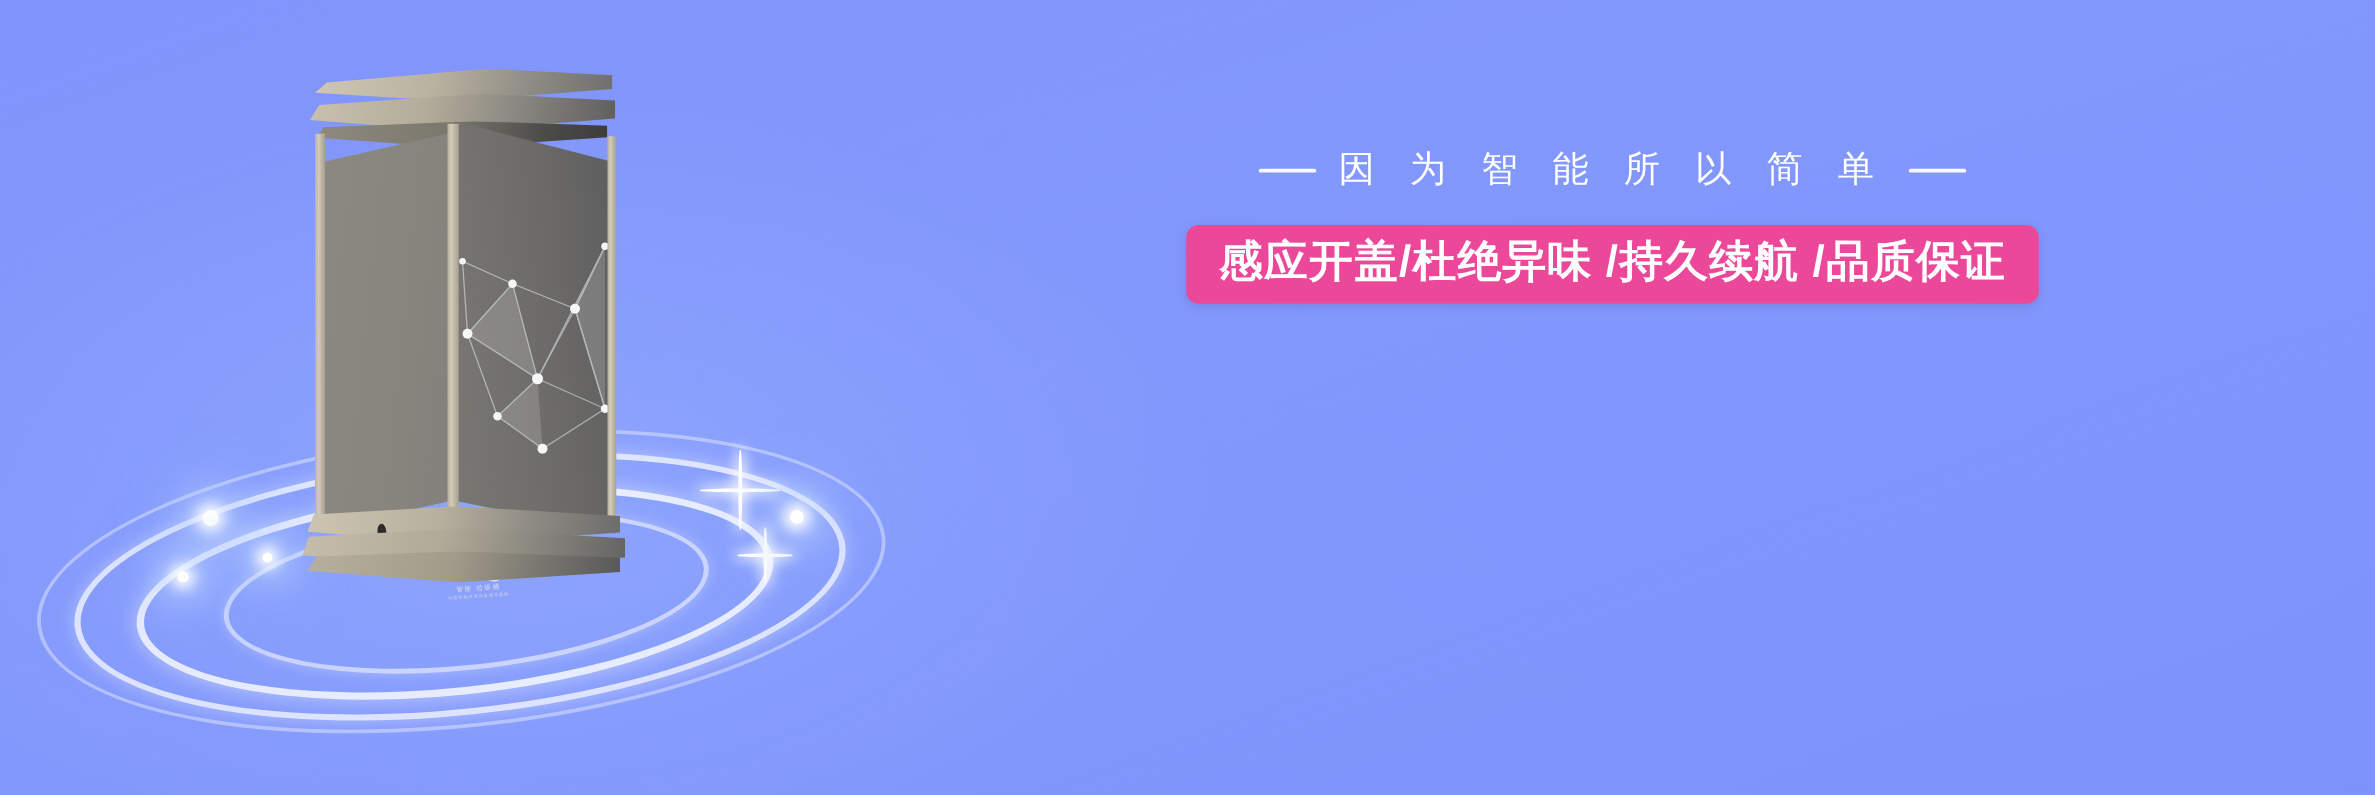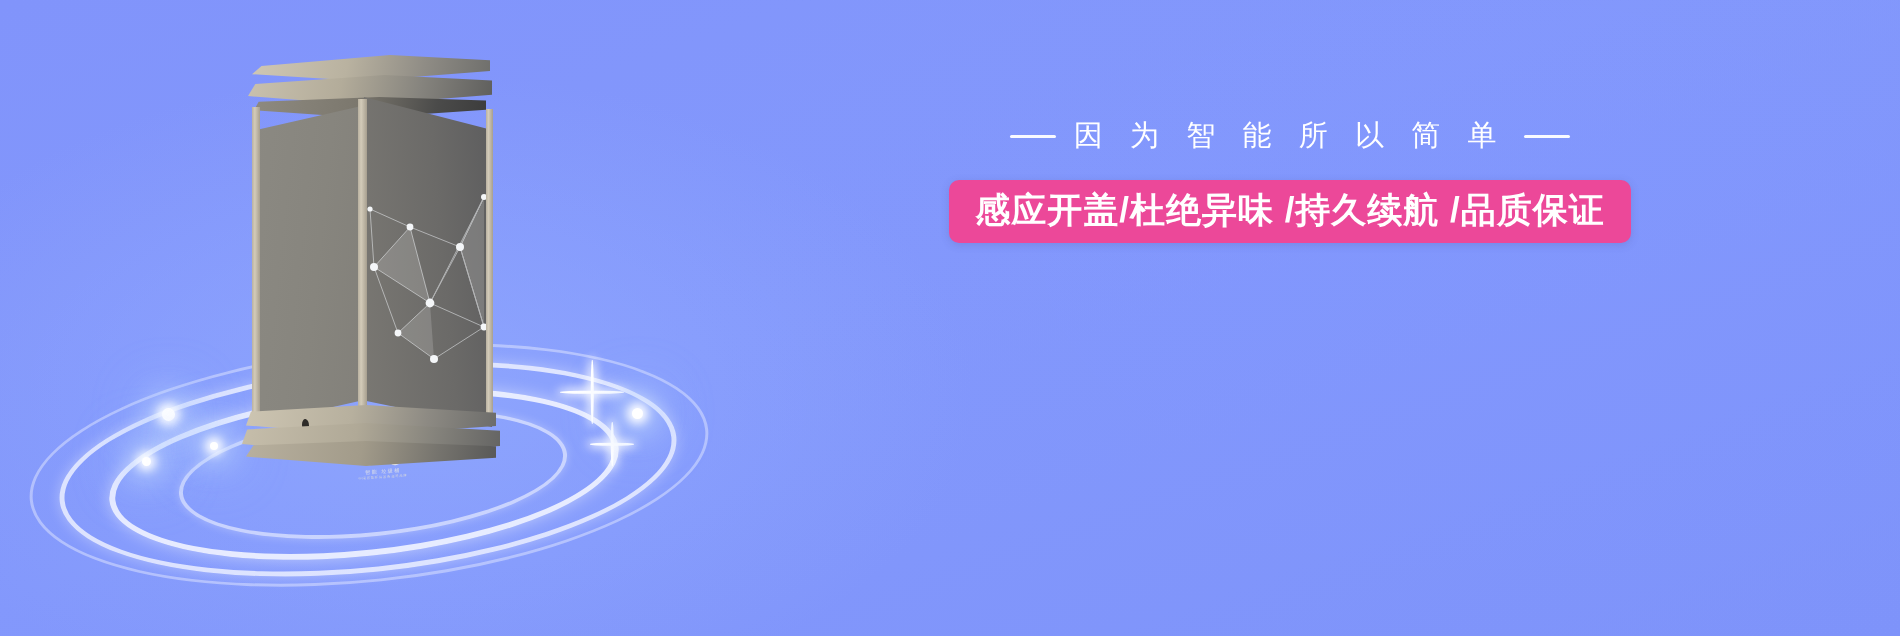--- a/index.html
+++ b/index.html
@@ -294,21 +294,20 @@
     background: #ffffff;
     border-radius: 2px;
     opacity: 0.95;
   }
   .subline .sub-text {
     font-size: 29px;
     color: #ffffff;
     letter-spacing: 10px;
     font-weight: normal;
     white-space: nowrap;
-    font-family: Liberation Serif, serif;
   }
 
   .feature-bar {
     margin: 24px auto 0 auto;
     width: fit-content;
     background: #ec4899;
     border-radius: 10px;
     padding: 11px 26px 13px 26px;
     box-shadow: 0 2px 8px rgba(70,60,120,0.18);
   }

